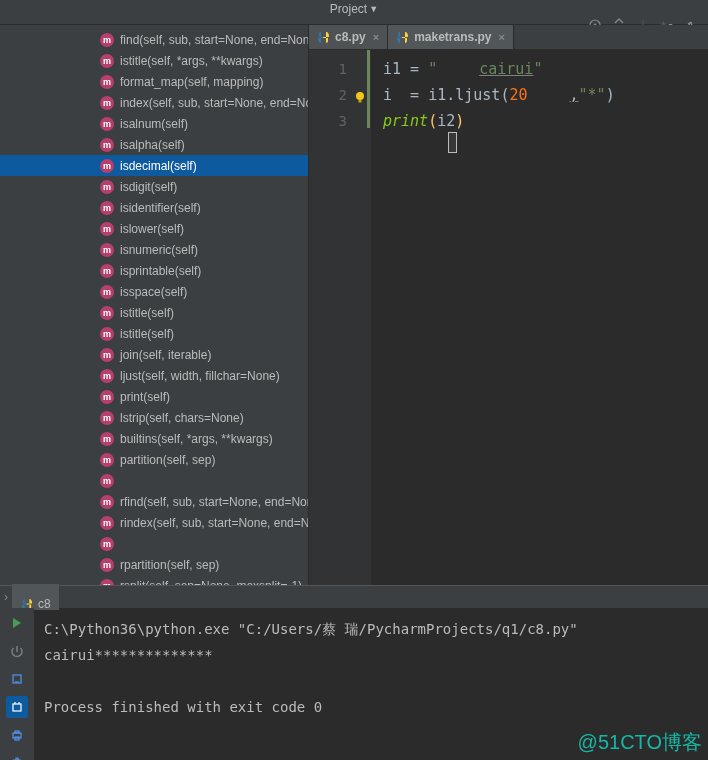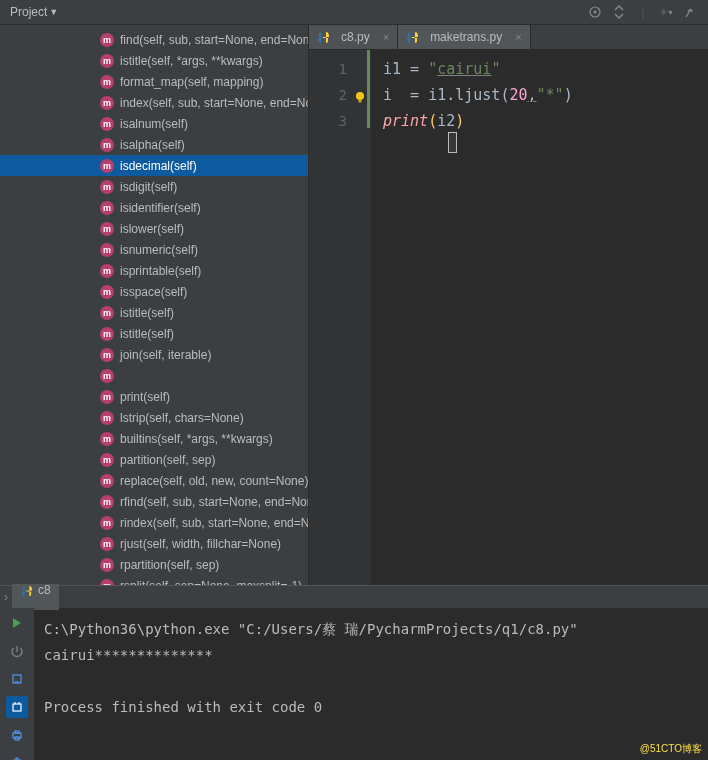--- a/index.html
+++ b/index.html
@@ -14,20 +14,21 @@
   position: relative;
 }
 .toolbar {
   height: 25px;
   background: #3c3f41;
   border-bottom: 1px solid #2b2b2b;
   display: flex;
   align-items: center;
   padding: 0 4px;
   font-size: 12px;
+  flex-direction: column;
 }
 .toolbar-left { display: flex; align-items: center; gap: 4px; }
 .toolbar-btn { padding: 2px 6px; color: #bbbbbb; cursor: pointer; }
 .toolbar-dropdown { display:flex; align-items:center; gap:2px; }
 .toolbar-right { margin-left: auto; display:flex; gap: 10px; padding-right: 6px; color:#888; }
 .tb-icon { width:14px; height:14px; display:inline-flex; justify-content:center; align-items:center; }
 
 .main-area { display: flex; height: calc(100% - 25px - 175px); }
 
 .structure-panel {
@@ -72,26 +73,27 @@
   background: #3c3f41;
   display: flex;
   align-items: center;
   border-bottom: 1px solid #2b2b2b;
 }
 .tab {
   height: 100%;
   display: flex;
   align-items: center;
   padding: 0 8px;
-  gap: 11px;
+  gap: 5px;
   background: #515658;
   border-right: 1px solid #2b2b2b;
   cursor: pointer;
   font-size: 12px;
   color: #bbbbbb;
+  font-weight: bold;
 }
 .tab.active { background: #4e5254; }
 .tab-close { color: #888; font-size: 11px; margin-left:2px; }
 .py-icon {
   width:13px; height:13px;
   display:inline-flex; align-items:center; justify-content:center;
   font-size:10px;
 }
 .editor-body { flex: 1; display: flex; background: #2b2b2b; }
 .gutter {
@@ -119,24 +121,24 @@
   flex: 1;
   padding: 6px 0 0 12px;
   font-family: Consolas, monospace;
   font-size: 15px;
   line-height: 26px;
   color: #a9b7c6;
   position: relative;
 }
 .code-line { height: 26px; white-space: pre; }
 .str { color: #6a8759; }
-.num { color: #f9a8d4; }
-.kw { color: #fca5a5; font-style: italic; }
+.num { color: #f97316; }
+.kw { color: #84cc16; font-style: italic; }
 .caret-highlight { color: #ffc66d; }
-.underline { text-decoration: underline; text-decoration-color: #808080; }
+.underline { text-decoration: underline; text-decoration-color: #808080; margin-left: 42px; }
 .caret-box {
   position: absolute;
   border: 1px solid #bbbbbb;
   background: rgba(255,255,255,0.06);
   width: 9px;
   height: 21px;
   left: 77px;
   top: 82px;
 }
 .green-gutter {
@@ -156,21 +158,21 @@
 .run-tab-bar {
   height: 22px;
   background: #3c3f41;
   display: flex;
   align-items: center;
   padding-left: 4px;
   font-size: 12px;
   color: #bbbbbb;
 }
 .run-tab {
-  display:flex; align-items:flex-end; gap:5px;
+  display:flex; align-items:flex-start; gap:5px;
   background:#515658;
   padding: 13px 8px;
   height:100%;
 }
 .run-body { flex: 1; display: flex; }
 .run-toolbar {
   width: 34px;
   background: #3c3f41;
   display: flex;
   flex-direction: column;
@@ -193,22 +195,22 @@
   font-size: 14px;
   line-height: 26px;
   color: #bbbbbb;
   white-space: pre;
   position: relative;
 }
 .watermark {
   position: absolute;
   right: 6px;
   bottom: 4px;
-  font-size: 10px;
-  color: #fde047;
+  font-size: 20px;
+  color: #14b8a6;
   font-family: "Segoe UI", Arial, sans-serif;
 }
 </style>
 </head>
 <body>
 
 <div class="toolbar">
   <div class="toolbar-left">
     <span class="toolbar-btn toolbar-dropdown">
       <span>Project</span>
@@ -305,52 +307,51 @@
         <div class="structure-item">
           <span class="m-badge">m</span>
           <span>istitle(self)</span>
         </div>
         <div class="structure-item">
           <span class="m-badge">m</span>
           <span>join(self, iterable)</span>
         </div>
         <div class="structure-item">
           <span class="m-badge">m</span>
+          <span>ljust(self, width, fillchar=None)</span>
         </div>
         <div class="structure-item">
           <span class="m-badge">m</span>
           <span>print(self)</span>
         </div>
         <div class="structure-item">
           <span class="m-badge">m</span>
           <span>lstrip(self, chars=None)</span>
         </div>
         <div class="structure-item">
           <span class="m-badge">m</span>
           <span>builtins(self, *args, **kwargs)</span>
         </div>
         <div class="structure-item">
           <span class="m-badge">m</span>
           <span>partition(self, sep)</span>
         </div>
         <div class="structure-item">
           <span class="m-badge">m</span>
-          <span>replace(self, old, new, count=None)</span>
         </div>
         <div class="structure-item">
           <span class="m-badge">m</span>
           <span>rfind(self, sub, start=None, end=None)</span>
         </div>
         <div class="structure-item">
           <span class="m-badge">m</span>
           <span>rindex(self, sub, start=None, end=None)</span>
         </div>
         <div class="structure-item">
           <span class="m-badge">m</span>
-          <span>rjust(self, width, fillchar=None)</span>
         </div>
         <div class="structure-item">
           <span class="m-badge">m</span>
           <span>rpartition(self, sep)</span>
         </div>
         <div class="structure-item">
           <span class="m-badge">m</span>
           <span>rsplit(self, sep=None, maxsplit=-1)</span>
         </div>
       </div>

